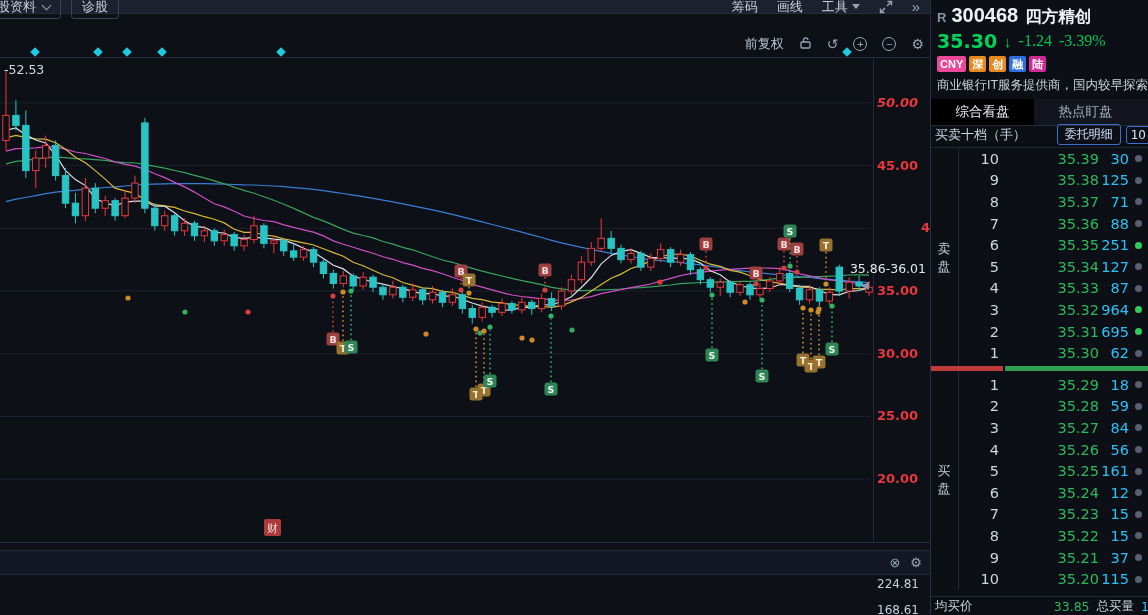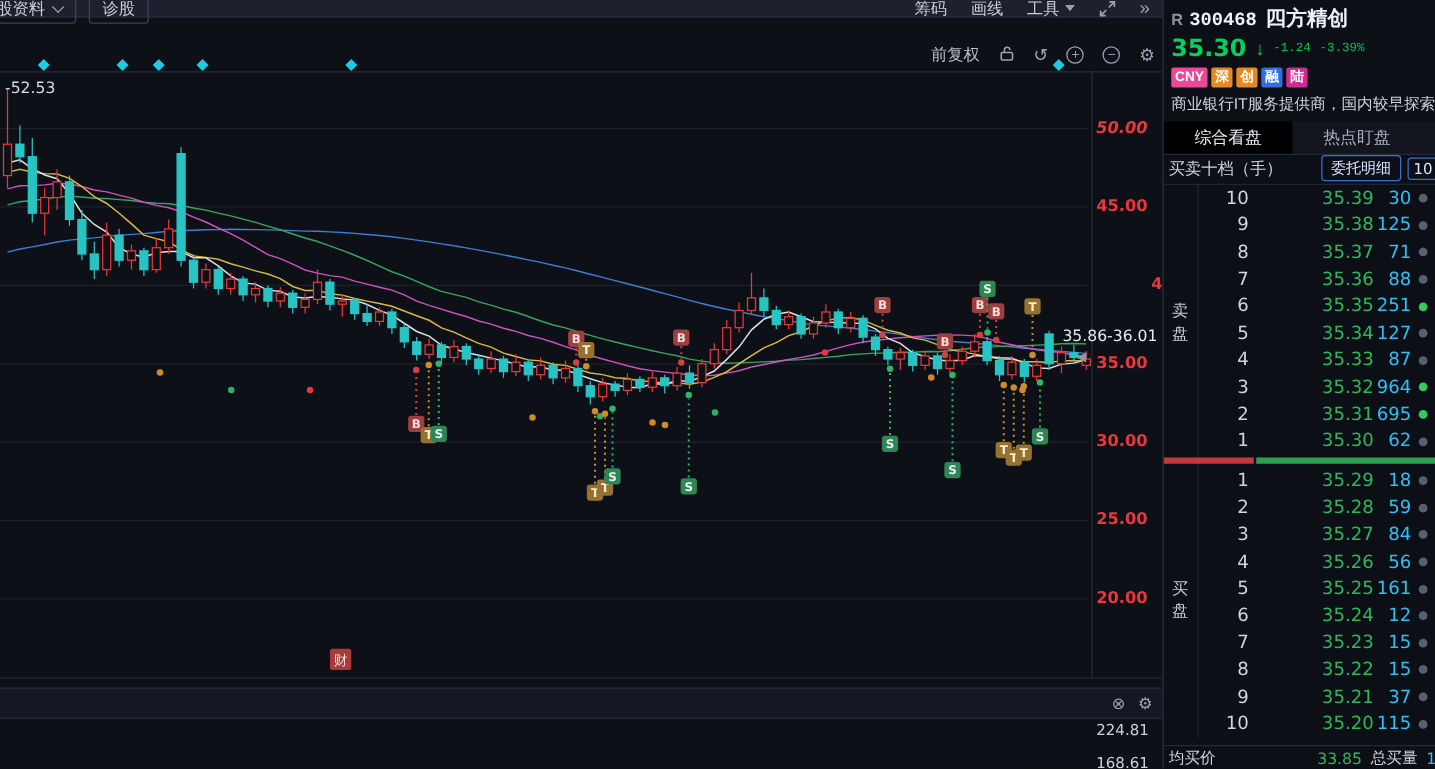--- a/index.html
+++ b/index.html
@@ -39,26 +39,26 @@
     border-top:1px solid #232936;border-bottom:1px solid #232936;display:flex;align-items:center;
     justify-content:flex-end;gap:10px;padding-right:8px;box-sizing:border-box;z-index:4;}
   .strip .ic{color:#9aa3b4;font-size:13px;}
   .sec-val{position:absolute;left:877px;color:#c9cfda;font-size:12px;font-family:"DejaVu Sans",sans-serif;z-index:3;}
 
   
   .panel{position:absolute;left:930px;top:0;width:218px;height:615px;background:#0c0f16;
     border-left:1px solid #2a3140;box-sizing:border-box;overflow:hidden;z-index:6;}
   .p-head{padding:4px 6px 0 6px;white-space:nowrap;}
   .p-flag{color:#8a93a6;font-weight:bold;font-size:13px;margin-right:5px;}
-  .p-code{color:#eef1f6;font-weight:bold;font-size:15px;font-family:Liberation Mono, monospace;margin-right:7px;}
+  .p-code{color:#eef1f6;font-weight:bold;font-size:20px;font-family:Liberation Sans, sans-serif;margin-right:7px;}
   .p-name{color:#eef1f6;font-weight:bold;font-size:16.5px;}
   .p-price-row{display:flex;align-items:center;gap:7px;padding:2px 6px 0 6px;white-space:nowrap;}
   .p-price{color:#00d25a;font-weight:bold;font-size:19px;font-family:"DejaVu Sans",sans-serif;}
   .p-arrow{color:#00d25a;font-weight:bold;font-size:15px;}
-  .p-chg{color:#00c455;font-size:10px;font-family:Liberation Mono, monospace;}
+  .p-chg{color:#00c455;font-size:16px;font-family:Liberation Serif, serif;}
   .p-tags{display:flex;gap:3px;padding:4px 6px 0 6px;}
   .tag{height:16px;line-height:16px;padding:0 3px;border-radius:2px;color:#fff;font-size:11px;font-weight:bold;}
   .p-desc{color:#ccd2db;font-size:12.5px;padding:5px 6px 0 6px;white-space:nowrap;overflow:hidden;width:206px;}
   .p-tabs{margin-top:5px;display:flex;height:26px;background:#12151e;border-bottom:1px solid #242a38;}
   .p-tab{width:103px;text-align:center;line-height:26px;font-size:13.5px;color:#a6adbd;cursor:default;}
   .p-tab.active{background:#000000;color:#e8ecf2;}
   .book-head{position:absolute;top:122px;left:0;width:218px;height:26px;display:flex;align-items:center;
     padding:0 4px;color:#cdd3de;font-size:13px;box-sizing:border-box;border-bottom:1px solid #1e2430;}
   .btn-outline{border:1px solid #3f6fd0;border-radius:3px;color:#d7e4ff;font-size:12px;padding:1px 7px;
     margin-left:auto;white-space:nowrap;cursor:default;}

